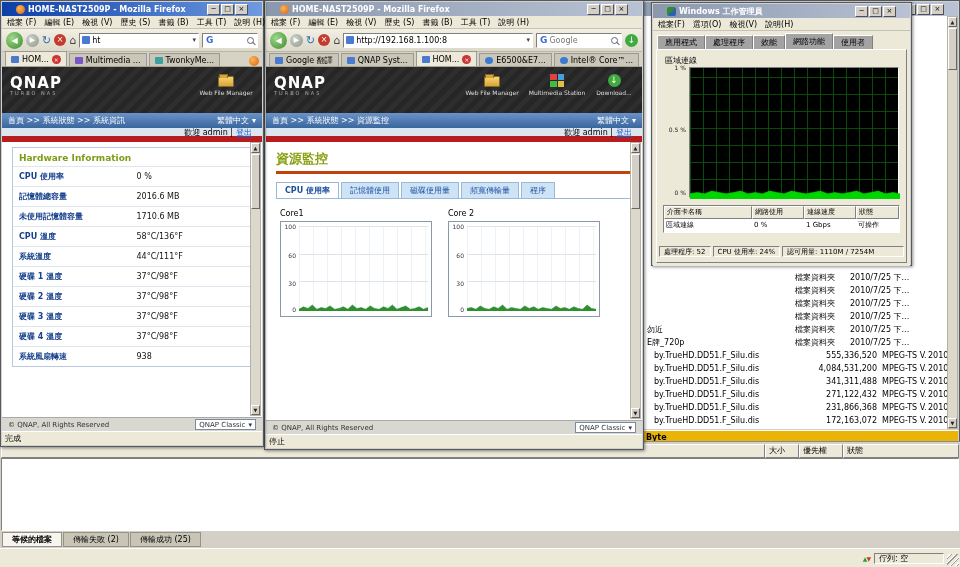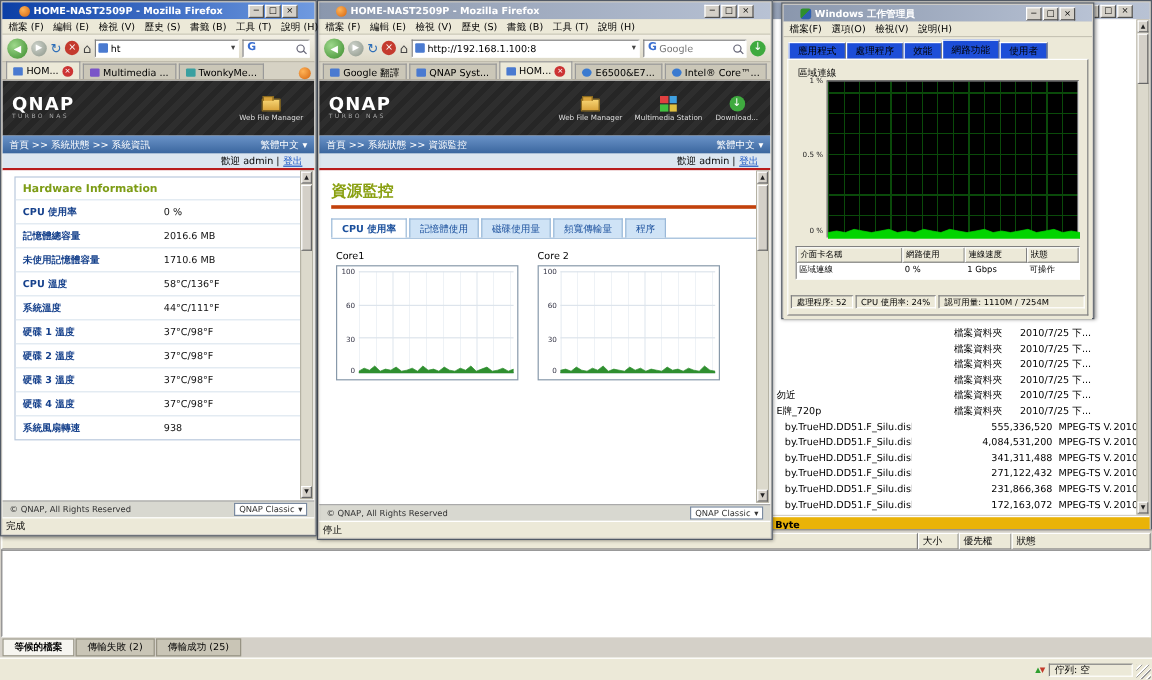--- a/index.html
+++ b/index.html
@@ -38,34 +38,34 @@
   .gml { color:#3a6fd0; font-weight:bold; font-size:9px; }
   .mag { width:7px; height:7px; border:1px solid #667; border-radius:50%; position:relative; flex:0 0 7px; }
   .mag::after { content:""; position:absolute; width:4px; height:1px; background:#667; transform:rotate(45deg); right:-3px; bottom:-1px; }
   .ic-dlm { width:13px; height:13px; border-radius:50%; background:#3faa3f; color:#fff; font-size:9px; line-height:13px; text-align:center; flex:0 0 13px; }
   .tabstrip { height:15px; background:#d6d2c4; border-bottom:1px solid #a8a494; display:flex; align-items:flex-end; gap:2px; padding:0 3px; }
   .ftab { display:flex; align-items:center; gap:3px; padding:0 5px; height:13px; background:#cbc7b8; border:1px solid #999; border-bottom:none; font-size:8px; max-width:86px; overflow:hidden; white-space:nowrap; }
   .ftab.active { background:#ece9d8; height:15px; }
   .tclose { width:9px; height:9px; border-radius:50%; background:#cc3333; color:#fff; font-size:6px; line-height:9px; text-align:center; flex:0 0 9px; }
   .ffox { width:10px; height:10px; border-radius:50%; background:radial-gradient(circle at 35% 35%,#ffb357,#d4640e); margin-left:auto; }
   .page { flex:1; display:flex; flex-direction:column; position:relative; background:#fff; overflow:hidden; }
-  .banner { height:46px; background:repeating-linear-gradient(135deg,#262626 0 5px,#2e2e2e 5px 10px); display:flex; align-items:center; justify-content:space-between; padding:4px 8px;gap:28px; }
+  .banner { height:46px; background:repeating-linear-gradient(135deg,#262626 0 5px,#2e2e2e 5px 10px); display:flex; align-items:flex-end; justify-content:space-between; padding:17px 8px;gap:28px; }
   .qlogo { color:#fff; font-weight:bold; font-size:15px; letter-spacing:1px; line-height:14px; }
   .qtag  { color:#a8a8a8; font-size:5px; letter-spacing:2px; }
   .bshort { display:flex; gap:9px; }
   .bitem { width:56px; display:flex; flex-direction:column; align-items:center; gap:2px; overflow:hidden; }
   .bitem .blab { color:#ddd; font-size:6px; white-space:nowrap; }
   .ic-folder { width:16px; height:11px; background:linear-gradient(#f7d574,#d9a43b); border:1px solid #8a6a1f; border-radius:1px; position:relative; margin-top:3px; }
   .ic-folder::before { content:""; position:absolute; top:-3px; left:0; width:7px; height:3px; background:#d9a43b; border:1px solid #8a6a1f; border-bottom:none; }
   .ic-mm { width:14px; height:13px; display:grid; grid-template-columns:1fr 1fr; gap:1px; margin-top:1px; }
   .ic-mm i { display:block; }
   .ic-dl { width:13px; height:13px; border-radius:50%; background:#3faa3f; color:#fff; font-size:9px; line-height:13px; text-align:center; margin-top:1px; }
   .bcrumb { height:15px; background:linear-gradient(#6a93c8,#3a669e); color:#fff; display:flex; align-items:center; justify-content:space-between; padding:0 6px; font-size:8px; }
   .lang { display:flex; align-items:center; gap:3px; }
-  .welcome { height:14px; background:#dce6f0; border-bottom:2px solid #b91c1c; display:flex; justify-content:flex-end; align-items:center; gap:3px; font-size:8px; padding-right:10px; }
+  .welcome { height:14px; background:#dce6f0; border-bottom:6px solid #b91c1c; display:flex; justify-content:flex-end; align-items:center; gap:3px; font-size:8px; padding-right:10px; }
   .logout { color:#1a56c4; text-decoration:underline; }
   .qfoot { height:14px; background:#d8d8d0; border-top:1px solid #aaa; display:flex; justify-content:space-between; align-items:center; padding:0 6px; font-size:7px; color:#333; }
   .skin { background:#fff; border:1px solid #7a8aa0; font-size:7px; padding:0 3px; display:flex; align-items:center; gap:3px; height:11px; }
   
   .vscroll { position:absolute; width:11px; background:#dcd9cc; border:1px solid #b5b2a4; }
   .sarrow { position:absolute; left:0; width:9px; height:10px; background:#d4d0c8; border:1px solid; border-color:#fff #666 #666 #fff; font-size:5px; line-height:9px; text-align:center; color:#222; }
   .sthumb { position:absolute; left:0; width:9px; background:#d4d0c8; border:1px solid; border-color:#fff #666 #666 #fff; }
 
   
   .qtable { margin:5px 10px 0 10px; border:1px solid #b9c8dc; }
@@ -84,21 +84,21 @@
   .clabel { font-size:8px; margin-bottom:3px; }
   .cbox { width:152px; height:96px; border:1px solid #8899aa; position:relative; background:#fff; }
   .ytick { position:absolute; left:2px; width:13px; font-size:6px; color:#334; text-align:right; }
   .plot { position:absolute; left:18px; right:3px; top:4px; bottom:5px; border-bottom:1px solid #8899aa; background-image:repeating-linear-gradient(90deg,#eef2f6 0 1px,transparent 1px 14px); }
   .gl { position:absolute; left:0; right:0; height:1px; background:#dde4ec; }
 
   
   #tm { background:#d4d0c8; }
   .tmbody { position:relative; background:#ece9d8; height:235px; }
   .xtabs { display:flex; padding:2px 4px 0 4px; }
-  .xtab { height:14px; line-height:13px; margin-top:2px; padding:0 7px; font-size:8px; background:#1d4ed8; border:1px solid; border-color:#fff #808080 #808080 #fff; border-bottom:none; white-space:nowrap; }
+  .xtab { height:14px; line-height:13px; margin-top:2px; padding:0 7px; font-size:8px; background:#a3a3a3; border:1px solid; border-color:#fff #808080 #808080 #fff; border-bottom:none; white-space:nowrap; }
   .xtab.active { height:16px; margin-top:0; line-height:15px; }
   .tmpage { position:absolute; left:3px; right:3px; top:18px; bottom:3px; border:1px solid; border-color:#fff #808080 #808080 #fff; background:#ece9d8; }
   .tmgraphlabel { position:absolute; left:8px; top:5px; font-size:8px; }
   .tmgraph { position:absolute; left:32px; right:7px; top:17px; height:131px; background:#000;
     background-image:repeating-linear-gradient(90deg,#0a4a0a 0 1px,transparent 1px 13px),repeating-linear-gradient(0deg,#0a4a0a 0 1px,transparent 1px 17px);
     border:1px solid; border-color:#808080 #fff #fff #808080; }
   .tmtick { position:absolute; left:0px; width:29px; text-align:right; font-size:6px; color:#222; }
   .tmtable { position:absolute; left:6px; right:6px; top:155px; height:28px; background:#fff; border:1px solid; border-color:#808080 #fff #fff #808080; overflow:hidden; }
   .tmth { display:flex; height:13px; }
   .tmth span { background:#ece9d8; border:1px solid; border-color:#fff #808080 #808080 #fff; font-size:7px; padding:0 2px; line-height:11px; white-space:nowrap; overflow:hidden; }

